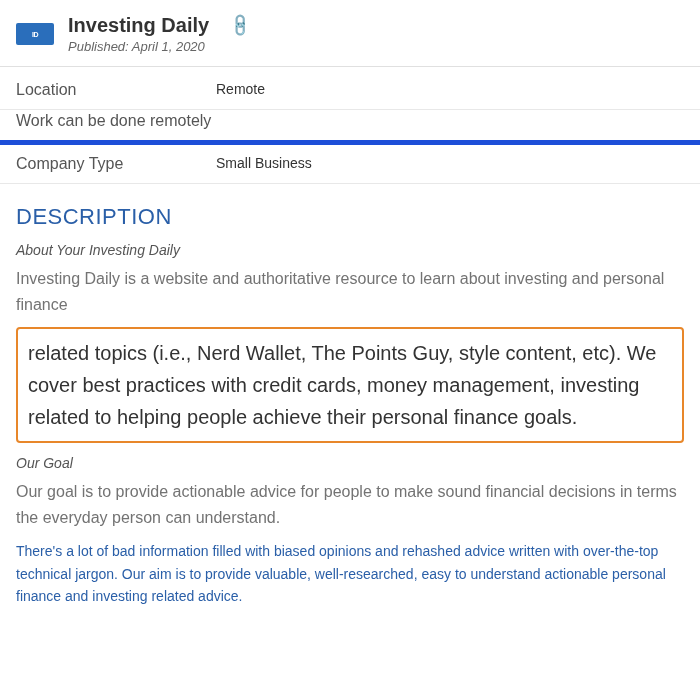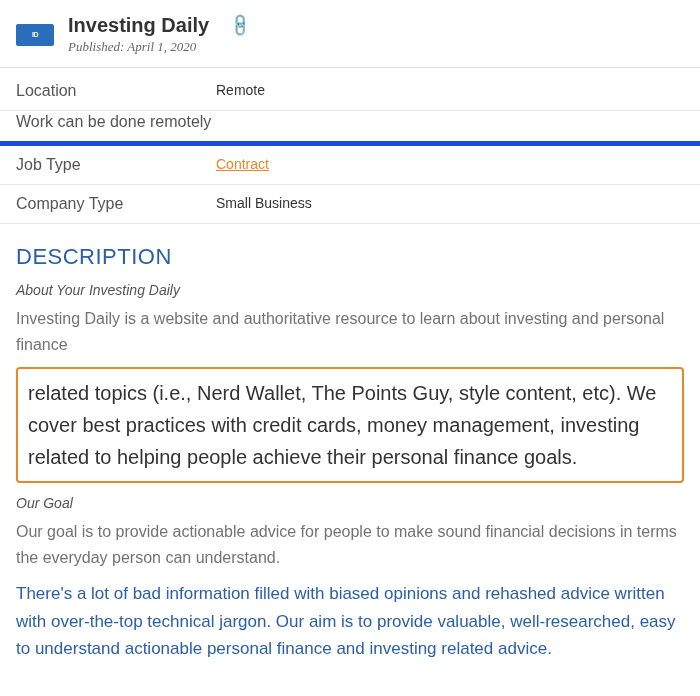--- a/index.html
+++ b/index.html
@@ -58,21 +58,20 @@
       color: #e8a030;
       font-size: 16px;
       display: inline-block;
       transform: rotate(-45deg);
     }
     .header-published {
       font-size: 13px;
       color: #666;
       font-style: italic;
       margin-top: 2px;
-      font-family: Liberation Serif, serif;
     }
 
     
     .info-table {
       width: 100%;
       border-collapse: collapse;
       margin-top: 4px;
     }
     .info-table td {
       padding: 10px 16px;
@@ -127,21 +126,21 @@
     .highlighted-block {
       border: 2px solid #e8872a;
       border-radius: 4px;
       padding: 8px 10px;
       margin-bottom: 12px;
       font-size: 20px;
       color: #333;
       line-height: 1.6;
     }
     .section-text-blue {
-      font-size: 17px;
+      font-size: 14px;
       color: #2a5fa8;
       line-height: 1.6;
       margin-bottom: 0;
     }
   </style>
 </head>
 <body>
 
 <div class="header">
   <div class="logo-area">
@@ -162,26 +161,20 @@
 
   <tbody>
       <tr>
     <td class="label">Location</td>
     <td class="value">Remote</td>
   </tr>
   <tr class="note-row">
     <td colspan="2">Work can be done remotely</td>
   </tr>
 
-  <tr>
-    <td class="label">Job Type</td>
-    <td class="value">
-      <span class="link-orange">Contract</span>
-    </td>
-  </tr>
 
 
   <tr>
     <td class="label">Company Type</td>
     <td class="value">Small Business</td>
   </tr>
 </tbody>
   </table>
 
 <div class="description-section">

